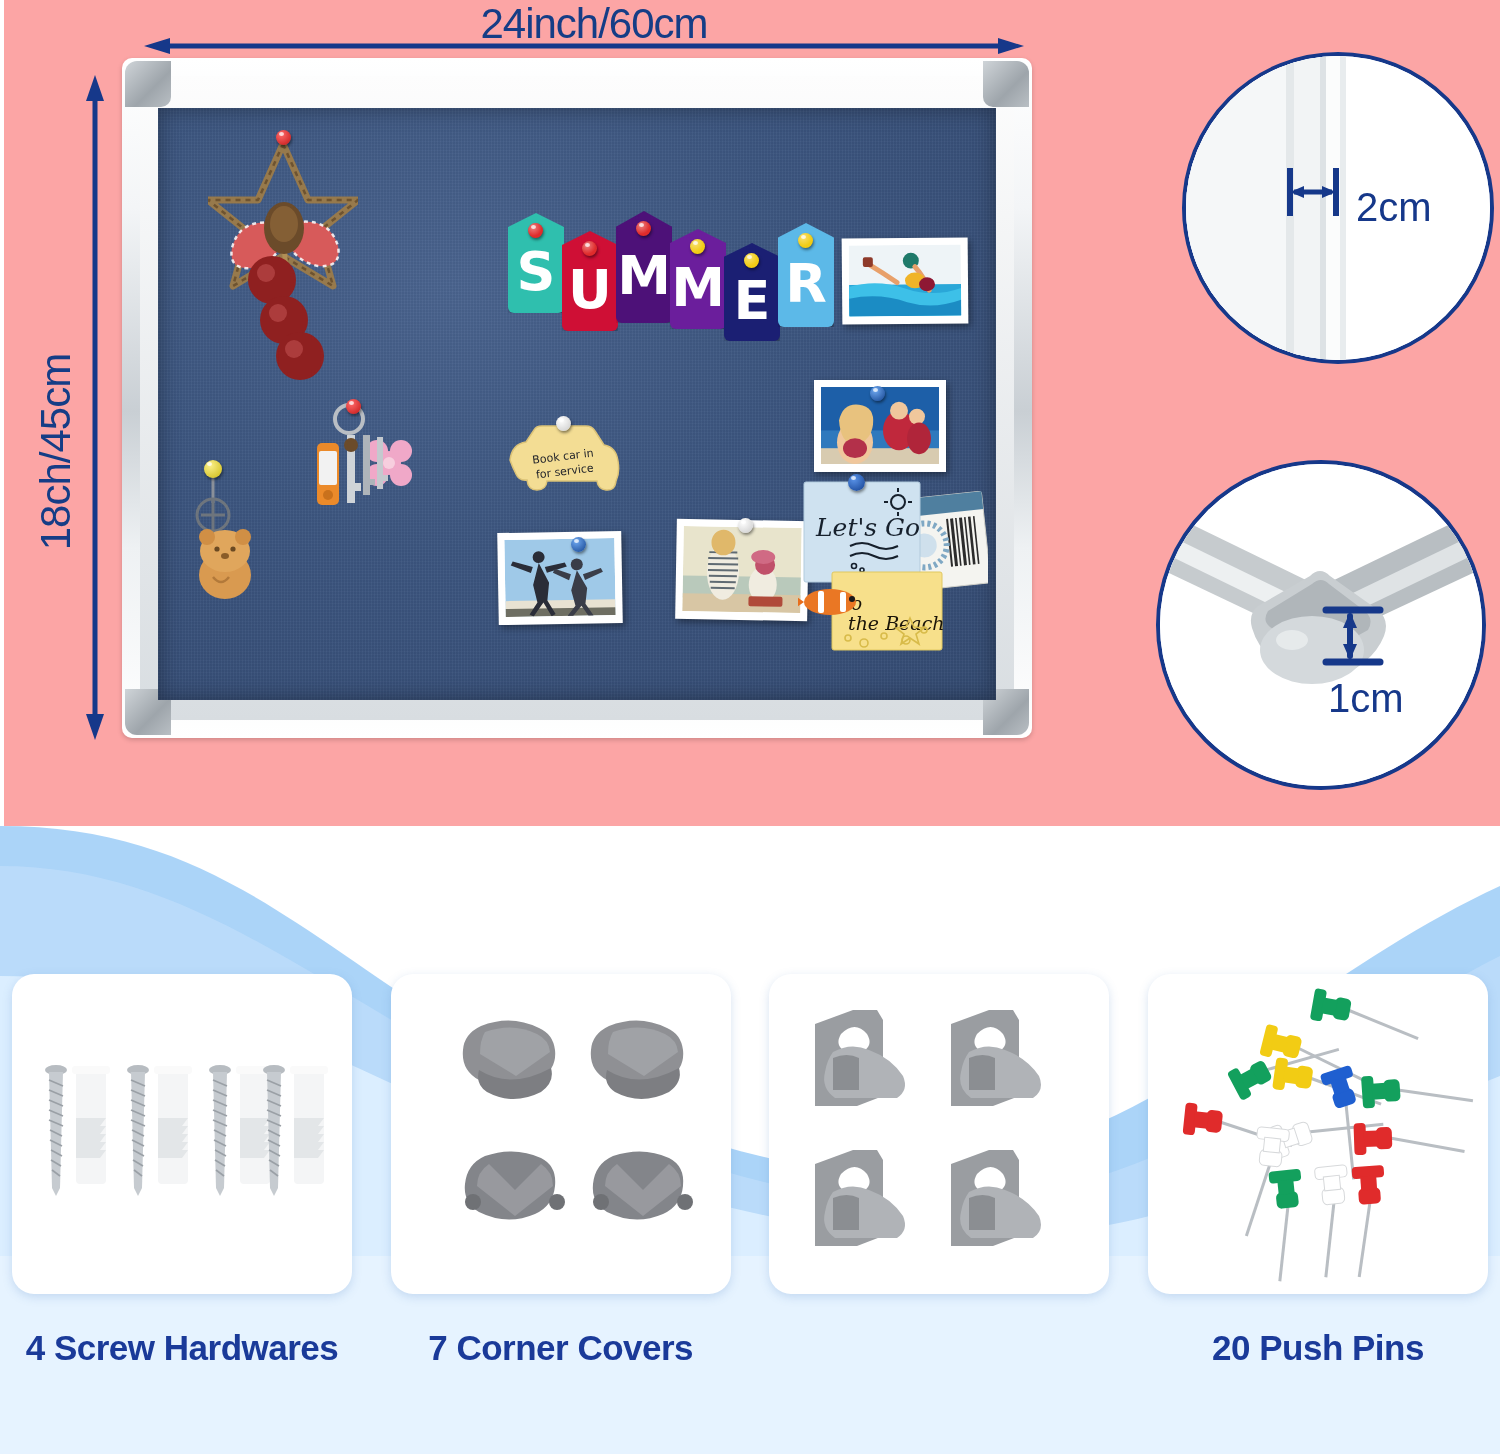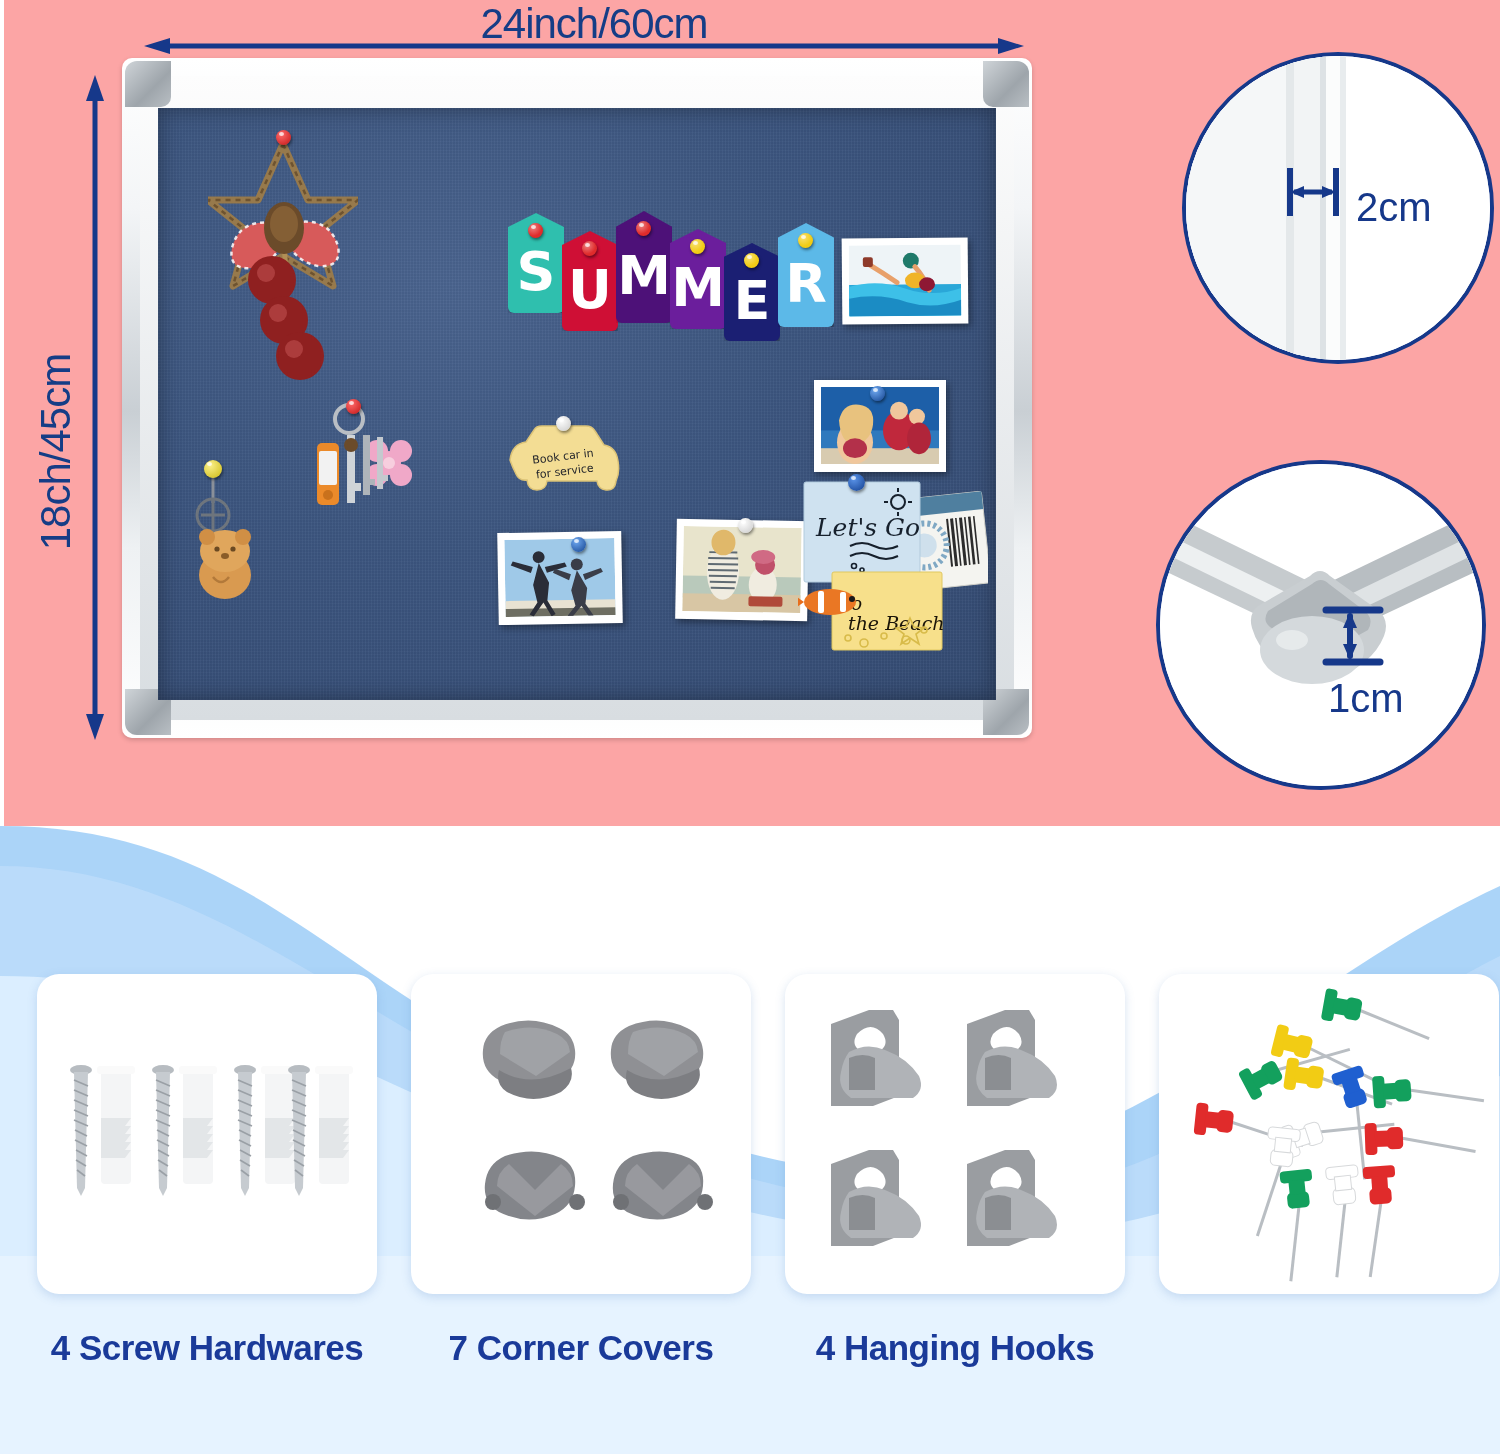--- a/index.html
+++ b/index.html
@@ -200,21 +200,21 @@
     background: linear-gradient(180deg,#ffffff 0%,#ffffff 6%,#eaf4fd 40%,#dceefb 75%,#cfe6fa 100%);
   }
   #wave-svg { position:absolute; left:0; top:0; width:1500px; height:628px; }
 
   #accessory-row {
     position: absolute;
     left: 0; top: 148px;
     width: 1500px;
     display: flex;
     justify-content: space-between;
-    padding: 0 37px;
+    padding: 0 12px;
     z-index: 5;
     gap: 34px;
   }
   .acc-cell { width: 340px; }
   .acc-box {
     width: 340px; height: 320px;
     background: #ffffff;
     border-radius: 22px;
     box-shadow: 0 3px 10px rgba(90,140,200,.25);
     position: relative;
@@ -714,21 +714,20 @@
             <path d="M22 50 q14 -6 26 0 l0 32 l-26 0 z" fill="#8b8e92"></path>
           </g>
           <g transform="translate(178,174)">
             <path d="M4 16 L42 2 L66 2 L72 12 L72 88 L46 98 L4 98 Z" fill="#9a9da1"></path>
             <path d="M30 26 q14 -14 26 0 q6 10 -2 16 l0 26 l-22 0 l0 -26 q-8 -6 -2 -16 z" fill="#ffffff"></path>
             <path d="M22 44 q18 -10 36 -2 q22 8 34 26 q6 14 -6 22 l-62 0 q-14 -10 -10 -26 q2 -12 8 -20 z" fill="#b0b3b7"></path>
             <path d="M22 50 q14 -6 26 0 l0 32 l-26 0 z" fill="#8b8e92"></path>
           </g>
         </svg>
       </div>
-      <div class="acc-label">4 Hanging Hooks</div>
     </div>
 
     <div class="acc-cell">
       <div class="acc-box">
         <svg class="screw-set" viewBox="0 0 340 320">
           <defs>
             <g id="ppin">
               <line x1="0" y1="0" x2="74" y2="16" stroke="#b9bec3" stroke-width="3"></line>
               <rect x="-36" y="-16" width="12" height="32" rx="4"></rect>
               <rect x="-14" y="-11" width="16" height="22" rx="5"></rect>
@@ -769,16 +768,17 @@
               <use href="#ppin" transform="translate(140,232) rotate(84)"></use>
             </g>
           <g fill="#ffffff" stroke="#d7d9db">
               <use href="#ppin" transform="translate(186,228) rotate(84)"></use>
             </g>
           <g fill="#e02b2b">
               <use href="#ppin" transform="translate(222,228) rotate(86)"></use>
             </g>
         </svg>
       </div>
+      <div class="acc-label">20 Push Pins</div>
     </div>
 
   </div>
 </div>
 
 </body></html>

